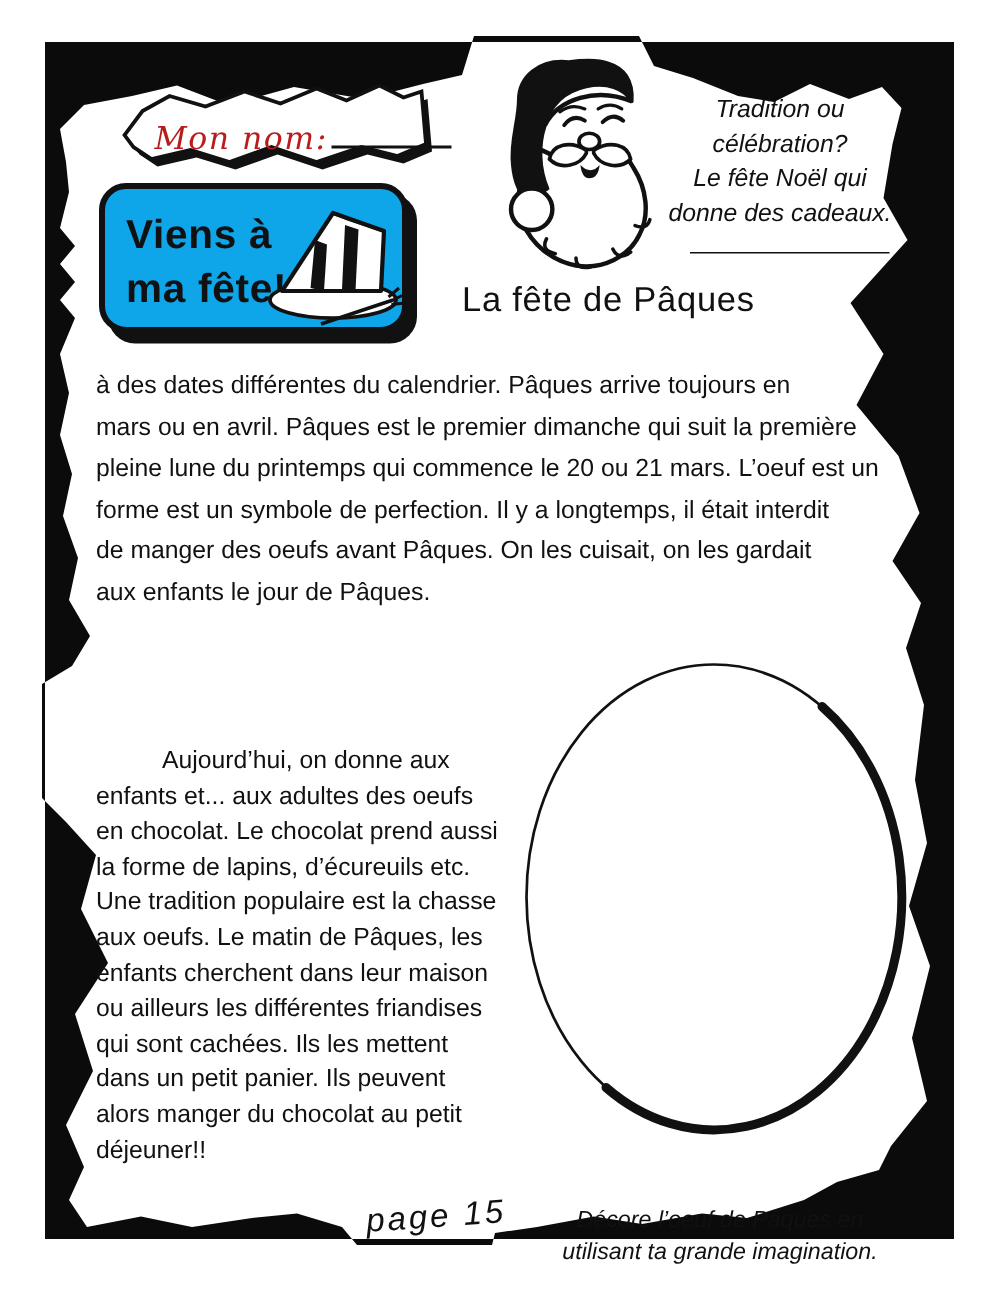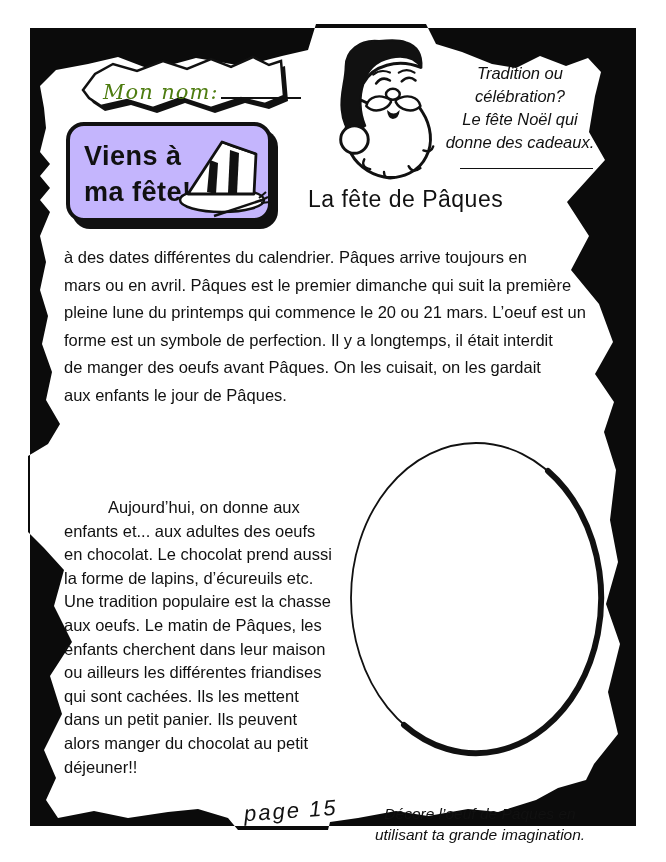--- a/index.html
+++ b/index.html
@@ -19,36 +19,36 @@
   
   .border-svg { left: 0; top: 0; }
 
   
   .name-banner-text {
     left: 103px; top: 80px;
     font-family: "DejaVu Serif", serif;
     font-style: italic;
     font-size: 21px;
     letter-spacing: 1px;
-    color: #4d7c0f;
+    color: #b91c1c;
     white-space: nowrap;
   }
   .name-line {
     display: inline-block;
     width: 80px;
     border-bottom: 2px solid #111;
     height: 18px;
     margin-left: 2px;
   }
 
   
   .invite-box {
     left: 66px; top: 122px;
     width: 206px; height: 100px;
-    background: #c4b5fd;
+    background: #0ea5e9;
     border: 4px solid #111;
     border-radius: 18px;
     box-shadow: 6px 7px 0 #111;
   }
   .invite-text {
     left: 14px; top: 12px;
     font-weight: bold;
     font-size: 27px;
     line-height: 36px;
     letter-spacing: 0.5px;

